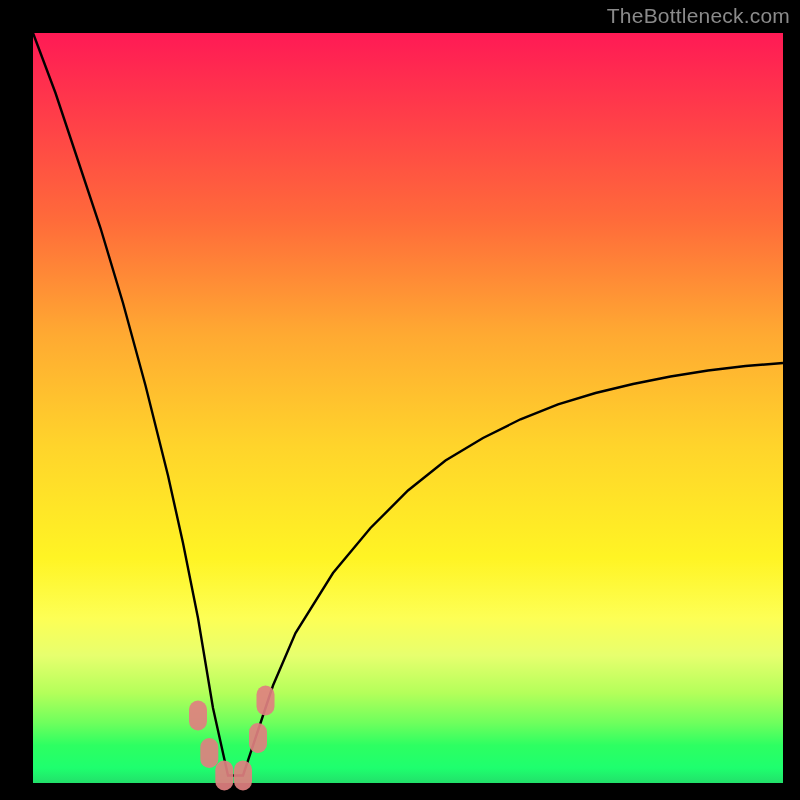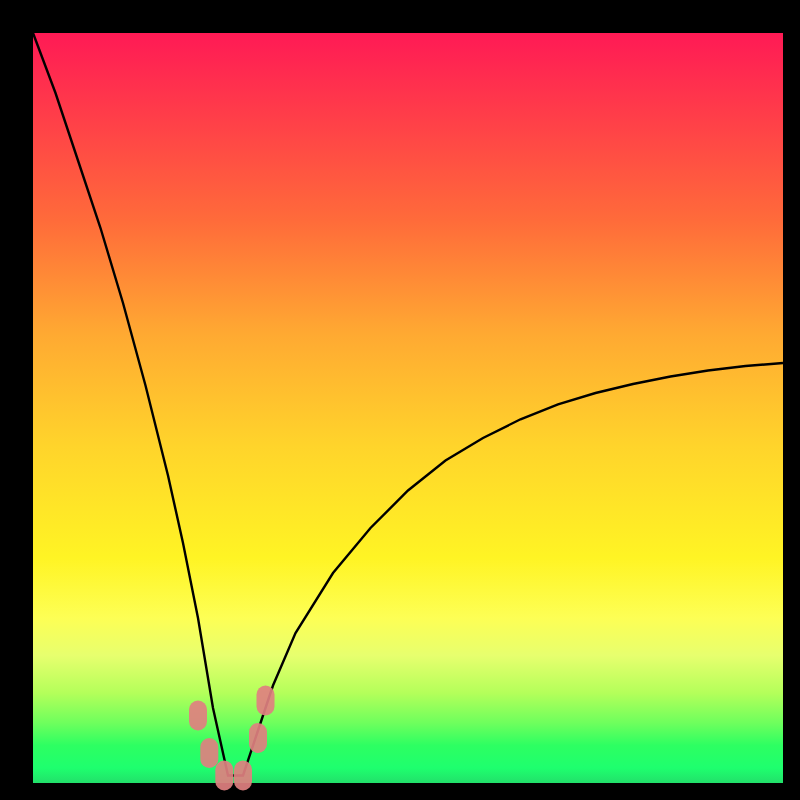--- a/index.html
+++ b/index.html
@@ -72,13 +72,14 @@
       <g id="markers">
           <rect x="156.0" y="667.5" width="18" height="30" rx="9" ry="9" fill="#e08080" fill-opacity="0.92"></rect>
           <rect x="167.3" y="705.0" width="18" height="30" rx="9" ry="9" fill="#e08080" fill-opacity="0.92"></rect>
           <rect x="182.3" y="727.5" width="18" height="30" rx="9" ry="9" fill="#e08080" fill-opacity="0.92"></rect>
           <rect x="201.0" y="727.5" width="18" height="30" rx="9" ry="9" fill="#e08080" fill-opacity="0.92"></rect>
           <rect x="216.0" y="690.0" width="18" height="30" rx="9" ry="9" fill="#e08080" fill-opacity="0.92"></rect>
           <rect x="223.5" y="652.5" width="18" height="30" rx="9" ry="9" fill="#e08080" fill-opacity="0.92"></rect>
         </g>
     </svg>
   </div>
+  <div class="watermark">TheBottleneck.com</div>
 </div>
 
 </body></html>

